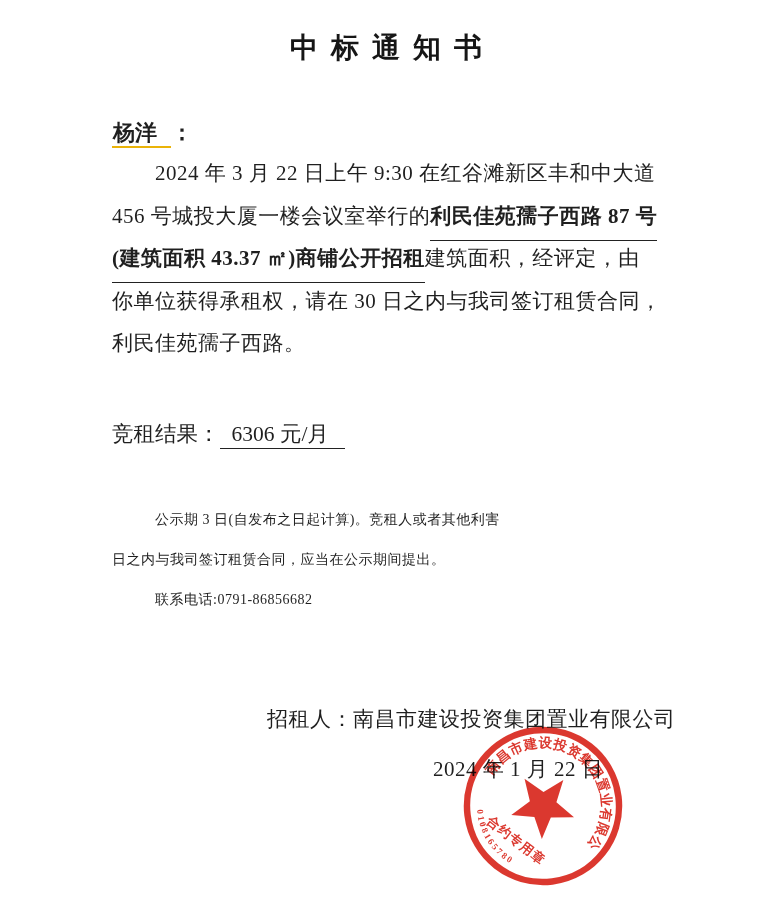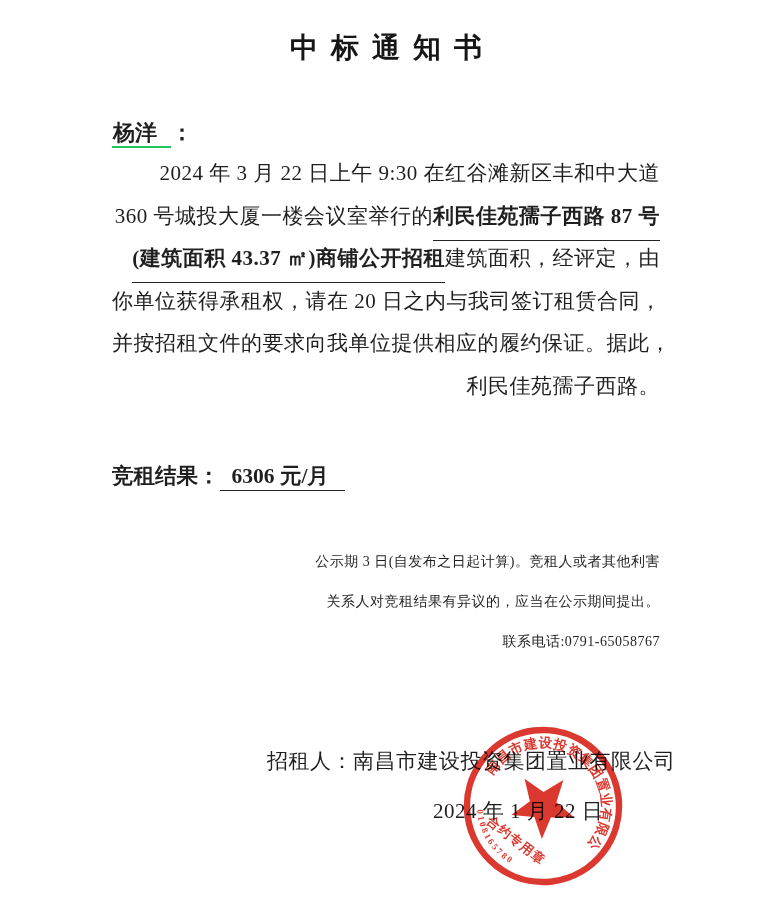--- a/index.html
+++ b/index.html
@@ -31,41 +31,41 @@
     text-indent:13px; 
     color:#161616;
   }
   .salutation{
     margin-top:52px;
     font-size:22px;
     line-height:30px;
     font-weight:700;
   }
   .salutation .name{
-    border-bottom:2px solid #22c55e;
+    border-bottom:2px solid #eab308;
     padding:0 14px 1px 1px;
   }
   .body-par{
     margin-top:4px;
     font-size:21px;
     letter-spacing:0.5px;
     line-height:42.5px;
   }
-  .line{white-space:nowrap;text-align:right;}
+  .line{white-space:nowrap;}
   .indent{padding-left:43px;}
   .bu{
     font-weight:700;
     border-bottom:1.8px solid #222;
     padding-bottom:12px;
   }
   .result-line{
     margin-top:48px;
     font-size:21.5px;
     line-height:42px;
-    font-weight:700;
+    font-weight:400;
   }
   .result-line .value{
     border-bottom:1.8px solid #222;
     padding:0 16px 2px 12px;
   }
   .notice-par{
     margin-top:45px;
     font-size:14px;
     letter-spacing:0.5px;
     line-height:40px;
@@ -98,35 +98,34 @@
   <div class="content">
 
     <h1 class="doc-title">中标通知书</h1>
 
     <div class="salutation">
       <span class="name">杨洋</span><span>：</span>
     </div>
 
     <div class="body-par">
       <div class="line indent"><span>2024 年 3 月 22 日上午 9:30 在红谷滩新区丰和中大道</span></div>
-      <div class="line"><span>360 号城投大厦一楼会议室举行的</span><span class="bu">利民佳苑孺子西路 87 号</span></div>
+      <div class="line"><span>456 号城投大厦一楼会议室举行的</span><span class="bu">利民佳苑孺子西路 87 号</span></div>
       <div class="line"><span class="bu">(建筑面积 43.37 ㎡)商铺公开招租</span><span>建筑面积，经评定，由</span></div>
-      <div class="line"><span>你单位获得承租权，请在 20 日之内与我司签订租赁合同，</span></div>
-      <div class="line"><span>并按招租文件的要求向我单位提供相应的履约保证。据此，</span></div>
+      <div class="line"><span>你单位获得承租权，请在 30 日之内与我司签订租赁合同，</span></div>
       <div class="line"><span>利民佳苑孺子西路。</span></div>
     </div>
 
     <div class="result-line">
       <span>竞租结果：</span><span class="value">6306 元/月</span>
     </div>
 
     <div class="notice-par">
       <div class="line indent"><span>公示期 3 日(自发布之日起计算)。竞租人或者其他利害</span></div>
-      <div class="line"><span>关系人对竞租结果有异议的，应当在公示期间提出。</span></div>
-      <div class="line indent"><span>联系电话:0791-65058767</span></div>
+      <div class="line"><span>日之内与我司签订租赁合同，应当在公示期间提出。</span></div>
+      <div class="line indent"><span>联系电话:0791-86856682</span></div>
     </div>
 
     <div class="sig-block">
       <div class="sig-lessor">
         <span>招租人：</span><span>南昌市建设投资集团置业有限公司</span>
       </div>
       <div class="sig-date">
         <span>2024 年 1 月 22 日</span>
       </div>
     </div>

